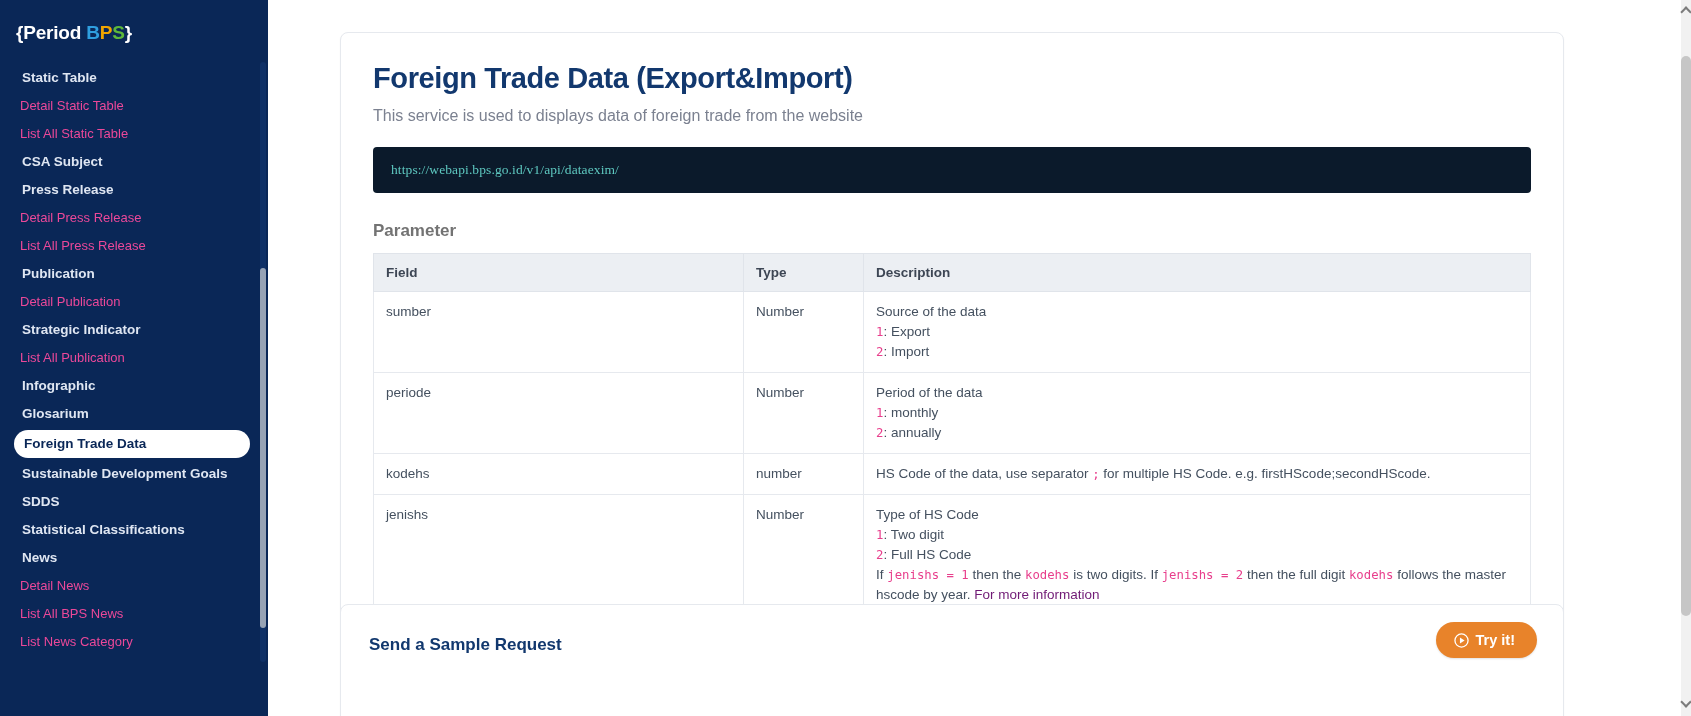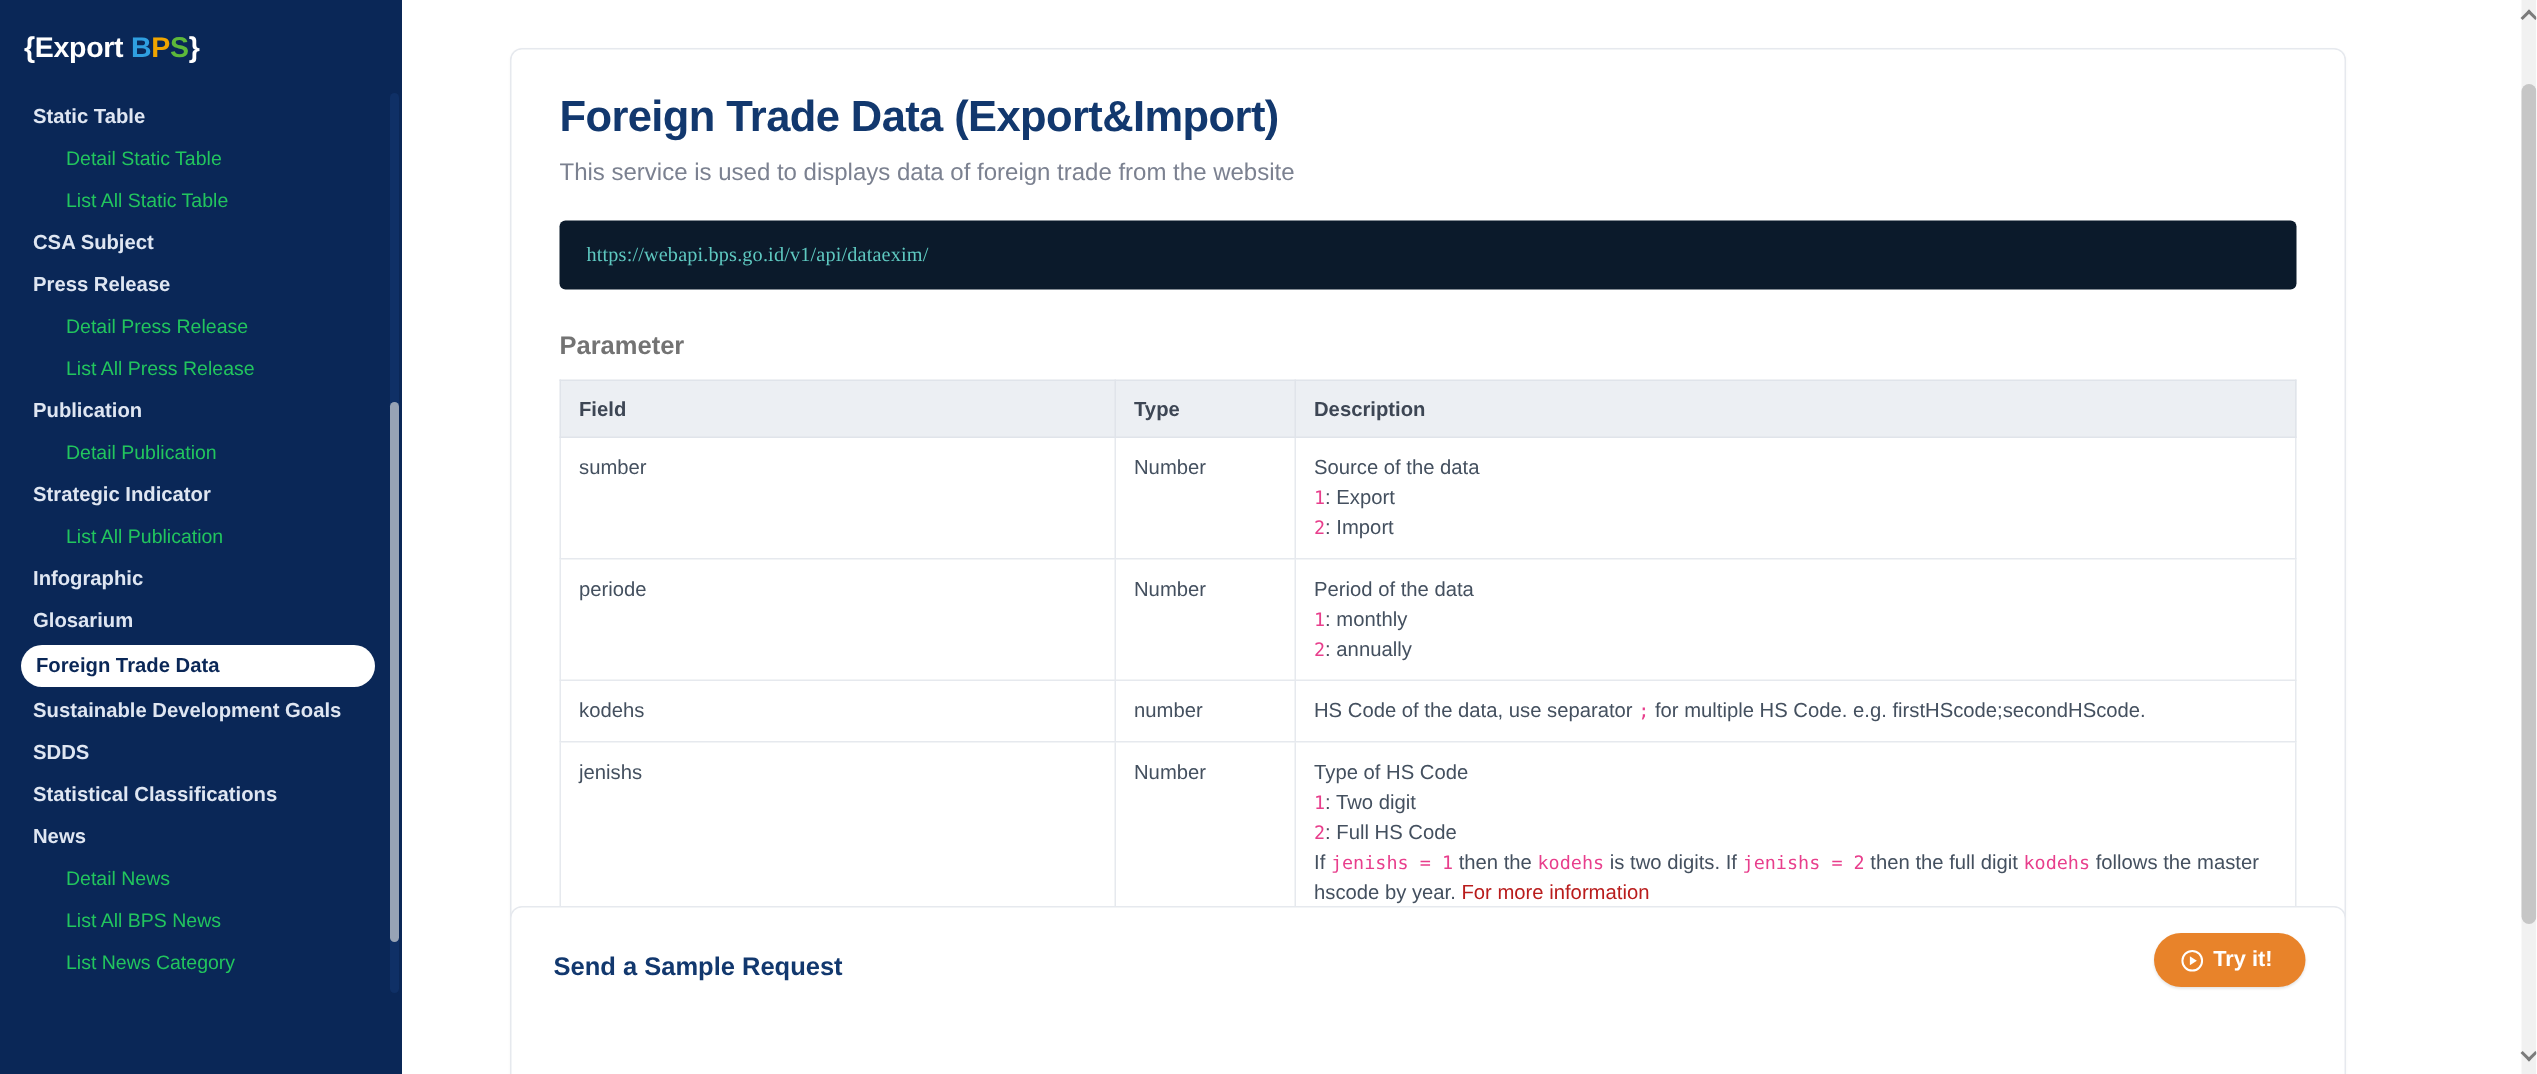--- a/index.html
+++ b/index.html
@@ -37,22 +37,22 @@
     color: #dfe6f2;
     font-size: 13.5px;
     font-weight: bold;
     padding: 6px 10px 6px 22px;
     line-height: 16px;
     white-space: nowrap;
     cursor: pointer;
   }
   .nav-item.sub {
     font-weight: normal;
-    color: #22c55e;
-    padding-left: 44px;
+    color: #ec4899;
+    padding-left: 20px;
     font-size: 13px;
   }
   .nav-item.active {
     background: #ffffff;
     color: #0a2757;
     border-radius: 18px;
     margin: 2px 18px 2px 14px;
     padding-left: 10px;
     font-weight: bold;
   }
@@ -138,21 +138,21 @@
     color: #44505f;
     line-height: 20px;
   }
   .col-field { width: 370px; }
   .col-type  { width: 120px; }
   .code {
     font-family: "DejaVu Sans Mono", monospace;
     color: #e83e8c;
     font-size: 12.3px;
   }
-  .link { color: #b91c1c; text-decoration: none; }
+  .link { color: #701a75; text-decoration: none; }
 
   .sample-card {
     position: absolute;
     left: 72px; top: 604px;
     width: 1224px;
     background: #ffffff;
     border: 1px solid #e6e9ee;
     border-radius: 8px;
     padding: 26px 28px;
     height: 130px;
@@ -199,21 +199,21 @@
   .page-sb-up { top: 8px; transform: rotate(-135deg); }
   .page-sb-down { bottom: 10px; transform: rotate(45deg); }
 </style>
 </head>
 <body>
 
 <div class="app">
 
   <aside class="sidebar">
     <div class="brand">
-      <span>{Export </span><span class="b">B</span><span class="p">P</span><span class="s">S</span><span>}</span>
+      <span>{Period </span><span class="b">B</span><span class="p">P</span><span class="s">S</span><span>}</span>
     </div>
 
     <nav class="nav" id="nav-list">
         <div class="nav-item"><span>Static Table</span></div>
         <div class="nav-item sub"><span>Detail Static Table</span></div>
         <div class="nav-item sub"><span>List All Static Table</span></div>
         <div class="nav-item"><span>CSA Subject</span></div>
         <div class="nav-item"><span>Press Release</span></div>
         <div class="nav-item sub"><span>Detail Press Release</span></div>
         <div class="nav-item sub"><span>List All Press Release</span></div>

